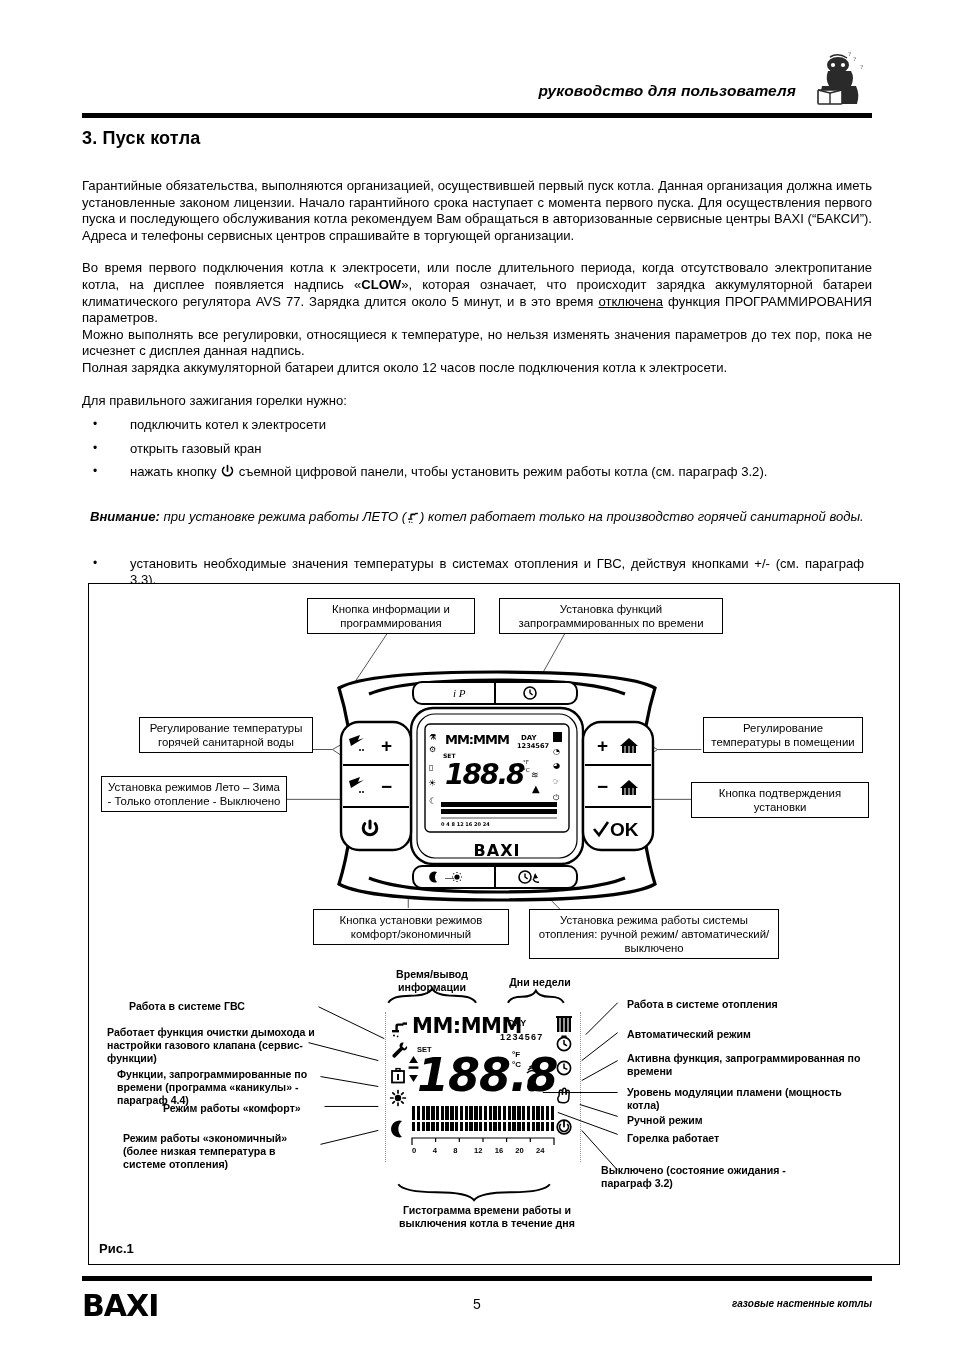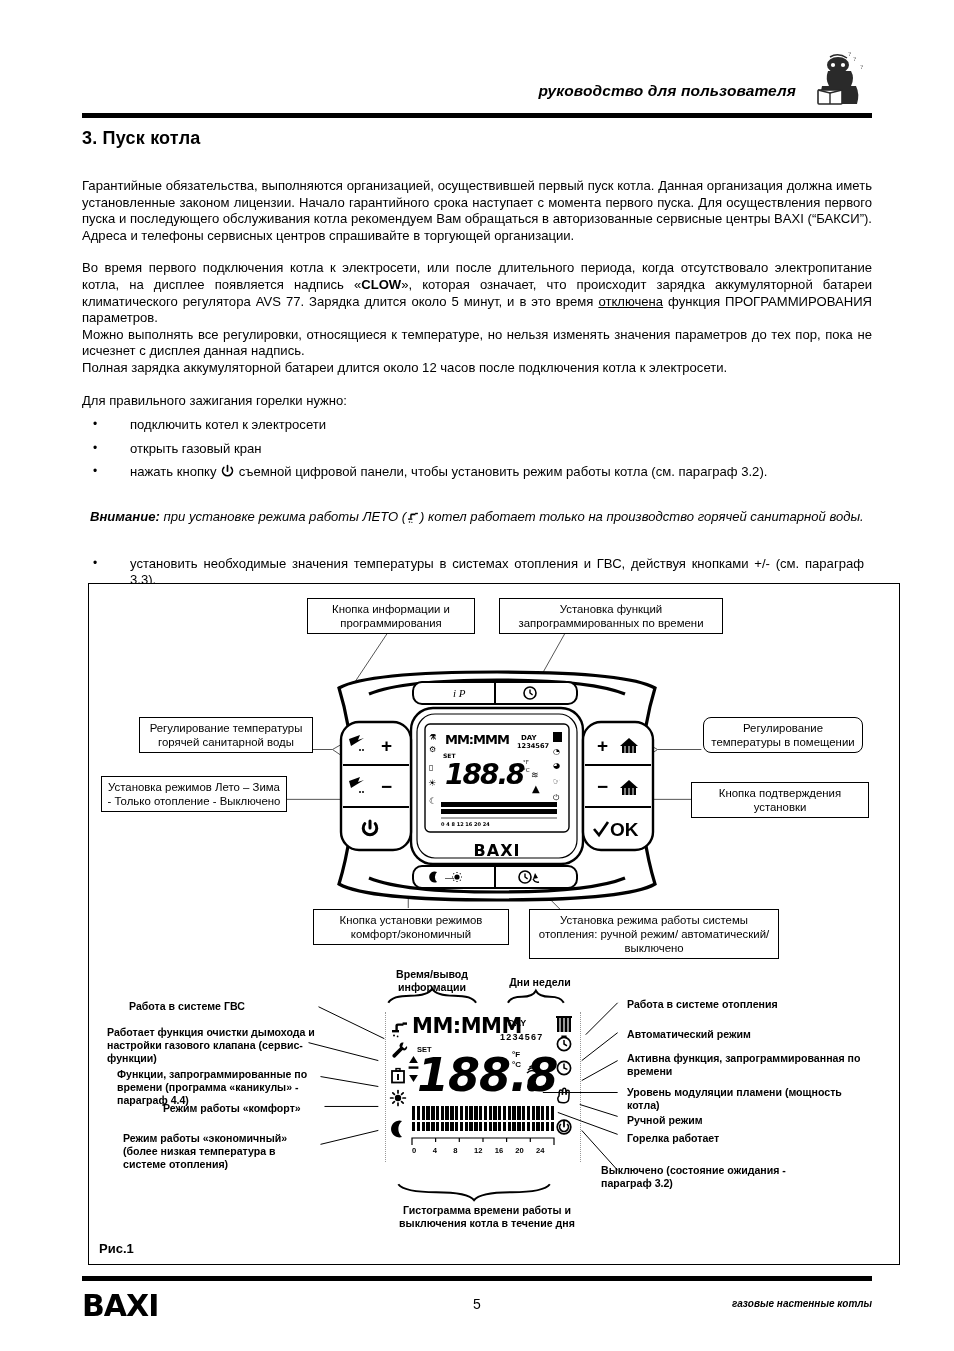--- a/index.html
+++ b/index.html
@@ -238,21 +238,21 @@
 
       <path d="M310 602 q6 8 38 8 q32 0 38 8 q6 -8 38 -8 q32 0 38 -8" fill="none" stroke="#000" stroke-width="2"></path>
     </svg>
 
     <div class="cbox" style="left:218px; top:14px; width:168px;">Кнопка информации и программирования</div>
     <div class="cbox" style="left:410px; top:14px; width:224px;">Установка функций запрограммированных по времени</div>
 
     <div class="cbox" style="left:24px; top:133px; width:174px;margin-left:26px;">Регулирование температуры горячей санитарной воды</div>
     <div class="cbox" style="left:12px; top:192px; width:186px;">Установка режимов Лето – Зима - Только отопление - Выключено</div>
 
-    <div class="cbox" style="left:614px; top:133px; width:160px;border-radius:8px;">Регулирование температуры в помещении</div>
+    <div class="cbox" style="left:614px; top:133px; width:160px;">Регулирование температуры в помещении</div>
     <div class="cbox" style="left:602px; top:198px; width:178px;">Кнопка подтверждения установки</div>
 
     <div class="cbox" style="left:224px; top:325px; width:196px;">Кнопка установки режимов комфорт/экономичный</div>
     <div class="cbox" style="left:440px; top:325px; width:250px;">Установка режима работы системы отопления: ручной режим/ автоматический/выключено</div>
 
     <svg style="position:absolute; left:236px; top:82px; width:344px; height:240px;" viewBox="0 0 344 240">
 
       <path d="M14 22 q28 -16 158 -16 q130 0 158 16 q-14 46 -14 98 q0 52 14 98 q-28 16 -158 16 q-130 0 -158 -16 q14 -46 14 -98 q0 -52 -14 -98 z" fill="#fff" stroke="#000" stroke-width="3.2"></path>
       <path d="M44 28 q34 -14 128 -14 q94 0 128 14" fill="none" stroke="#000" stroke-width="3.2"></path>
       <path d="M44 212 q34 14 128 14 q94 0 128 -14" fill="none" stroke="#000" stroke-width="3.2"></path>

